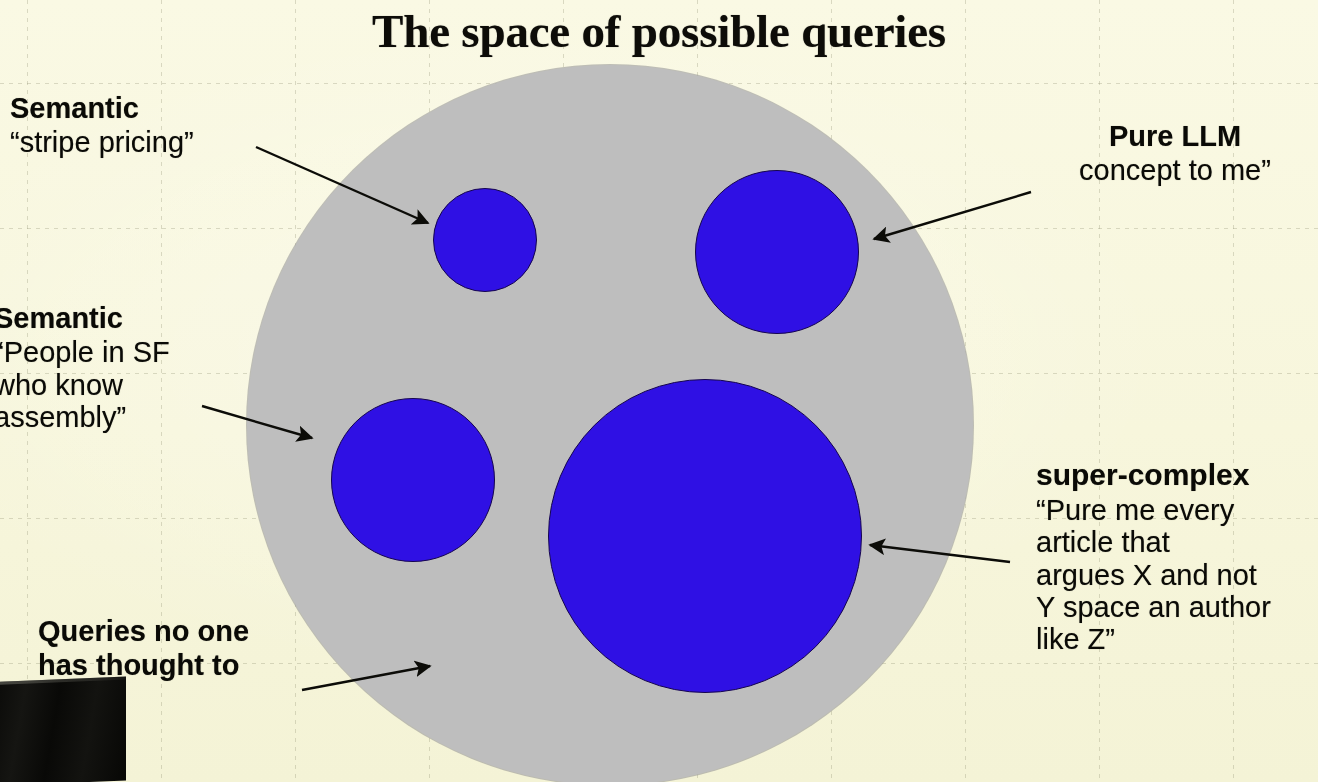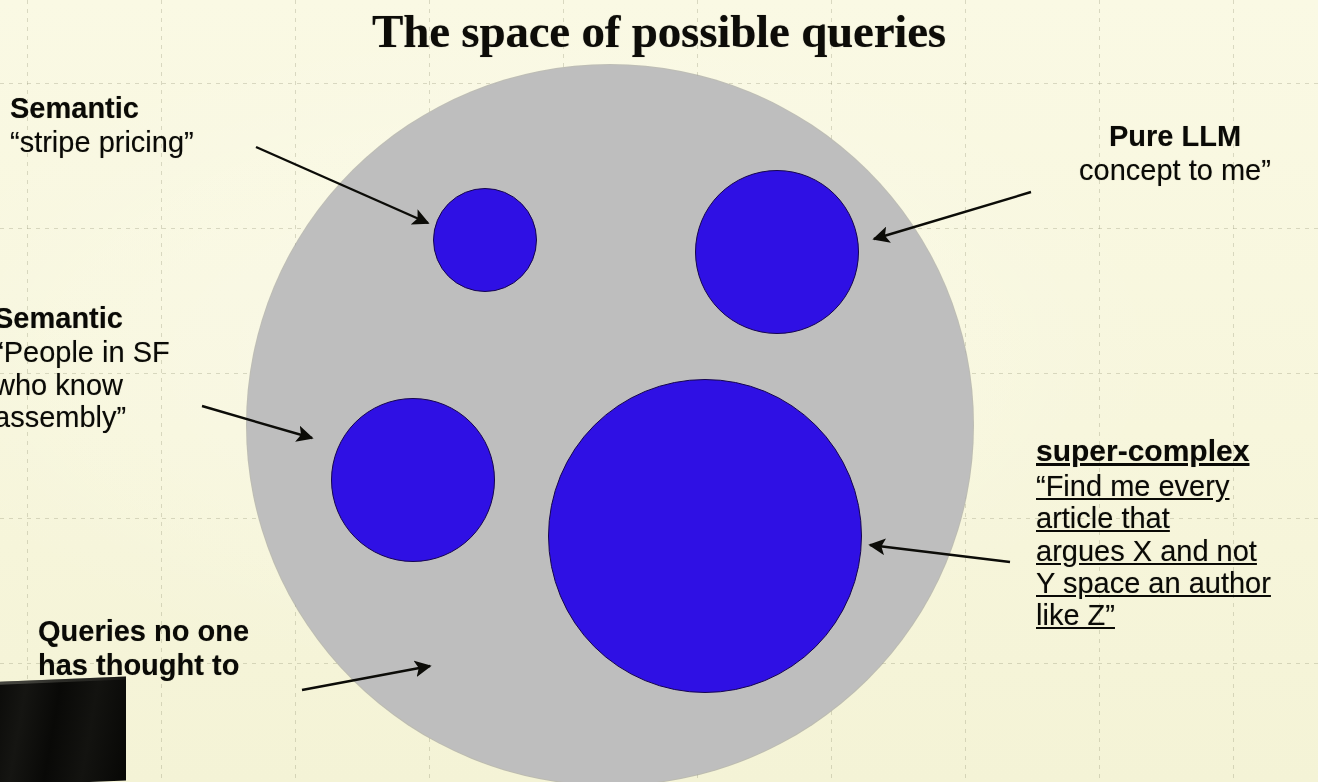--- a/index.html
+++ b/index.html
@@ -186,23 +186,23 @@
     <span class="quote">concept to me”</span>
   </div>
 
   <div class="label" style="left:-6px; top:302px;">
     <span class="head">Semantic</span>
     <span class="quote">“People in SF</span>
     <span class="quote">who know</span>
     <span class="quote">assembly”</span>
   </div>
 
-  <div class="label big" style="left:1036px; top:434px; width:282px;text-decoration:underline;">
+  <div class="label big" style="left:1036px; top:458px; width:282px;">
     <span class="head">super-complex</span>
-    <span class="quote">“Find me every</span>
+    <span class="quote">“Pure me every</span>
     <span class="quote">article that</span>
     <span class="quote">argues X and not</span>
     <span class="quote">Y space an author</span>
     <span class="quote">like Z”</span>
   </div>
 
   <div class="label" style="left:38px; top:615px;">
     <span class="head">Queries no one</span>
     <span class="head">has thought to</span>
     <span class="head">t</span>

